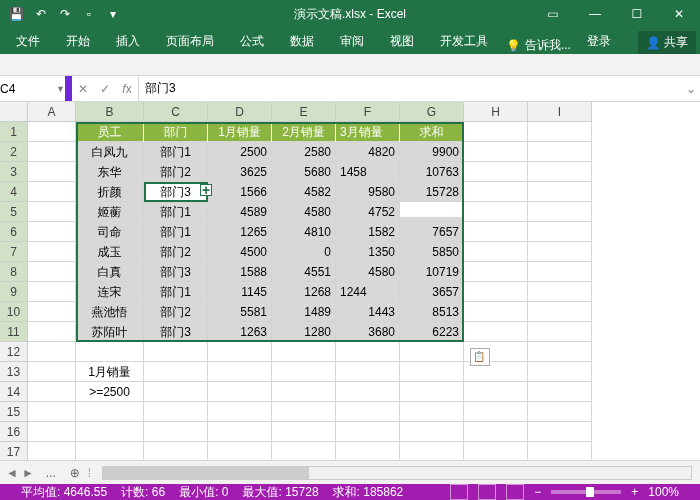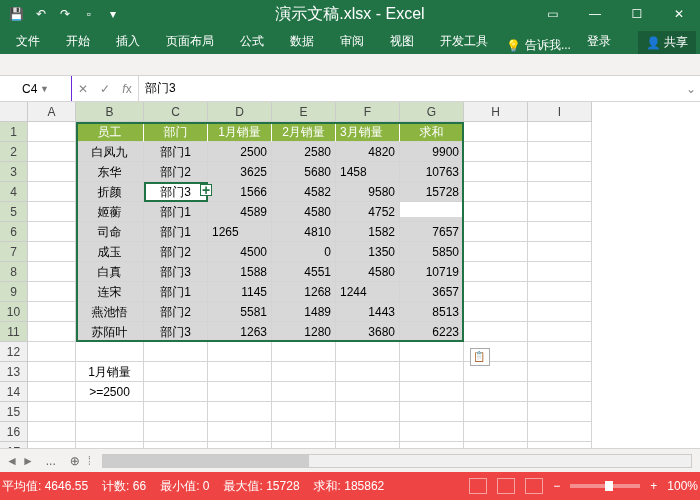--- a/index.html
+++ b/index.html
@@ -1,29 +1,29 @@
 <!DOCTYPE html>
 <html><head>
 <meta charset="utf-8">
 <style>
 *{margin:0;padding:0;box-sizing:border-box;font-family:"Microsoft YaHei",Arial,sans-serif;font-size:12px;user-select:none}
 body{width:700px;height:500px;overflow:hidden;background:#fff;display:flex;flex-direction:column}
 .titlebar{background:#217346;height:28px;display:flex;align-items:center;color:#fff;position:relative}
 .qat{display:flex;align-items:center;gap:2px;padding-left:6px}
 .qat-btn{width:22px;height:22px;display:flex;align-items:center;justify-content:center;color:#fff}
-.title{position:absolute;left:50%;transform:translateX(-50%);font-size:16px}
+.title{position:absolute;left:50%;transform:translateX(-50%);font-size:12px}
 .winctrl{margin-left:auto;display:flex}
 .winctrl div{width:42px;height:28px;display:flex;align-items:center;justify-content:center}
 .ribbon-tabs{background:#217346;height:26px;display:flex;align-items:flex-end;color:#fff;padding:0 4px;gap:2px}
 .rtab{padding:4px 12px;cursor:pointer}
 .tell{margin-left:4px;display:flex;align-items:center;gap:4px}
 .share{background:#1a5c38;padding:3px 8px;margin-left:auto;display:flex;align-items:center;gap:3px}
 .ribbon-body{height:22px;background:#f3f2f1;border-bottom:1px solid #d4d4d4}
 .fbar{height:26px;background:#fff;border-bottom:1px solid #d4d4d4;display:flex;align-items:stretch}
-.namebox{width:72px;border-right:1px solid #6d28d9;display:flex;align-items:center;padding:0 22px;justify-content:space-between}
+.namebox{width:72px;border-right:7px solid #6d28d9;display:flex;align-items:center;padding:0 0;justify-content:space-between}
 .namebox span:last-child{color:#777;font-size:9px}
 .fxbtns{display:flex;align-items:center;border-right:1px solid #d4d4d4}
 .fxbtns div{width:22px;text-align:center;color:#888}
 .finput{flex:1;padding:0 6px;display:flex;align-items:center}
 .grid-wrap{flex:1;position:relative;overflow:hidden;background:#fff}
 .corner{position:absolute;left:0;top:0;width:28px;height:20px;background:#f0f0f0;border-right:1px solid #ccc;border-bottom:1px solid #ccc;z-index:3}
 .colhdrs{position:absolute;left:28px;top:0;height:20px;display:flex;z-index:2}
 .colhdr{background:#f0f0f0;border-right:1px solid #ccc;border-bottom:1px solid #ccc;text-align:center;line-height:20px;color:#444}
 .rowhdrs{position:absolute;left:0;top:20px;width:28px;z-index:2}
 .rowhdr{height:20px;background:#f0f0f0;border-right:1px solid #ccc;border-bottom:1px solid #ccc;text-align:center;line-height:20px;color:#444}
@@ -37,21 +37,21 @@
 .paste-opt{position:absolute;width:20px;height:18px;border:1px solid #ababab;background:#fff;font-size:10px;text-align:center;line-height:16px}
 .sel-border{position:absolute;border:2px solid #217346;pointer-events:none}
 .tabs-area{height:24px;background:#f3f2f1;border-top:1px solid #d4d4d4;display:flex;align-items:center}
 .tab-nav{display:flex;padding:0 6px;gap:4px;color:#777}
 .tab-nav span{cursor:pointer}
 .sheets{display:flex;align-items:flex-end;height:100%}
 .sheet{padding:3px 12px;border:1px solid #ccc;border-bottom:none;background:#e6e6e6;margin-right:-1px;cursor:pointer;font-size:11px}
 .sheet.active{background:#fff;border-bottom:1px solid #fff;font-weight:bold}
 .hscroll{flex:1;margin:0 8px;height:14px;background:#f0f0f0;border:1px solid #ccc;position:relative}
 .hscroll-thumb{position:absolute;left:0;top:0;height:100%;width:35%;background:#cdcdcd}
-.status{height:28px;background:#ef4444;color:#fff;display:flex;align-items:center;padding:0 2px;font-size:11px;gap:14px}
+.status{height:16px;background:#a21caf;color:#fff;display:flex;align-items:center;padding:0 21px;font-size:11px;gap:14px}
 .status .right{margin-left:auto;display:flex;align-items:center;gap:10px}
 .viewbtn{width:18px;height:16px;border:1px solid rgba(255,255,255,.5)}
 .zoom-slider{width:70px;height:4px;background:rgba(255,255,255,.4);position:relative}
 .zoom-slider::after{content:"";position:absolute;left:50%;top:-3px;width:8px;height:10px;background:#fff}
 .colhdr.sel,.rowhdr.sel{background:#d2e0c8}
 </style>
 </head>
 <body>
 
 <div class="titlebar">
@@ -184,21 +184,21 @@
         <div class="cell sel" style="width: 64px; text-align: right;">4580</div>
         <div class="cell sel" style="width: 64px; text-align: right;">4752</div>
         <div class="cell sel" style="width: 64px; text-align: right; margin-top: 15px;">13921</div>
         <div class="cell" style="width: 64px; text-align: right;"></div>
         <div class="cell" style="width: 64px; text-align: right;"></div>
       </div>
       <div class="row">
         <div class="cell" style="width: 48px; text-align: right;"></div>
         <div class="cell sel" style="width: 68px; text-align: center;">司命</div>
         <div class="cell sel" style="width: 64px; text-align: center;">部门1</div>
-        <div class="cell sel" style="width: 64px; text-align: left;">1265</div>
+        <div class="cell sel" style="width: 64px; text-align: right;">1265</div>
         <div class="cell sel" style="width: 64px; text-align: right;">4810</div>
         <div class="cell sel" style="width: 64px; text-align: right;">1582</div>
         <div class="cell sel" style="width: 64px; text-align: right;">7657</div>
         <div class="cell" style="width: 64px; text-align: right;"></div>
         <div class="cell" style="width: 64px; text-align: right;"></div>
       </div>
       <div class="row">
         <div class="cell" style="width: 48px; text-align: right;"></div>
         <div class="cell sel" style="width: 68px; text-align: center;">成玉</div>
         <div class="cell sel" style="width: 64px; text-align: center;">部门2</div>

